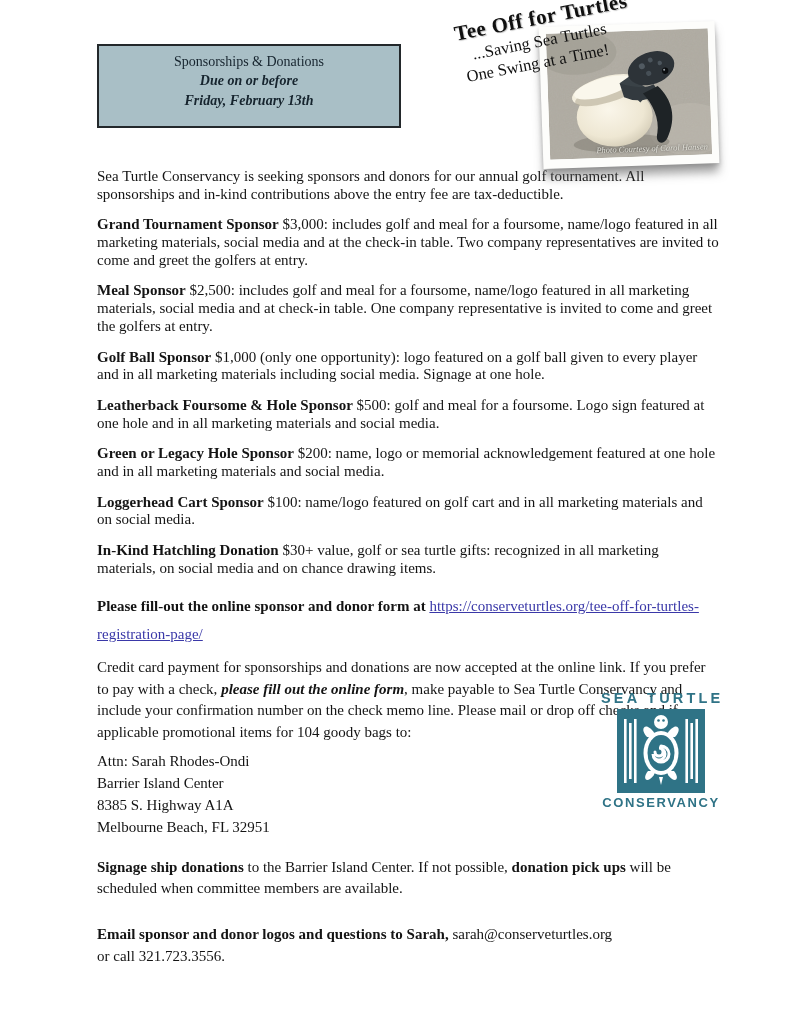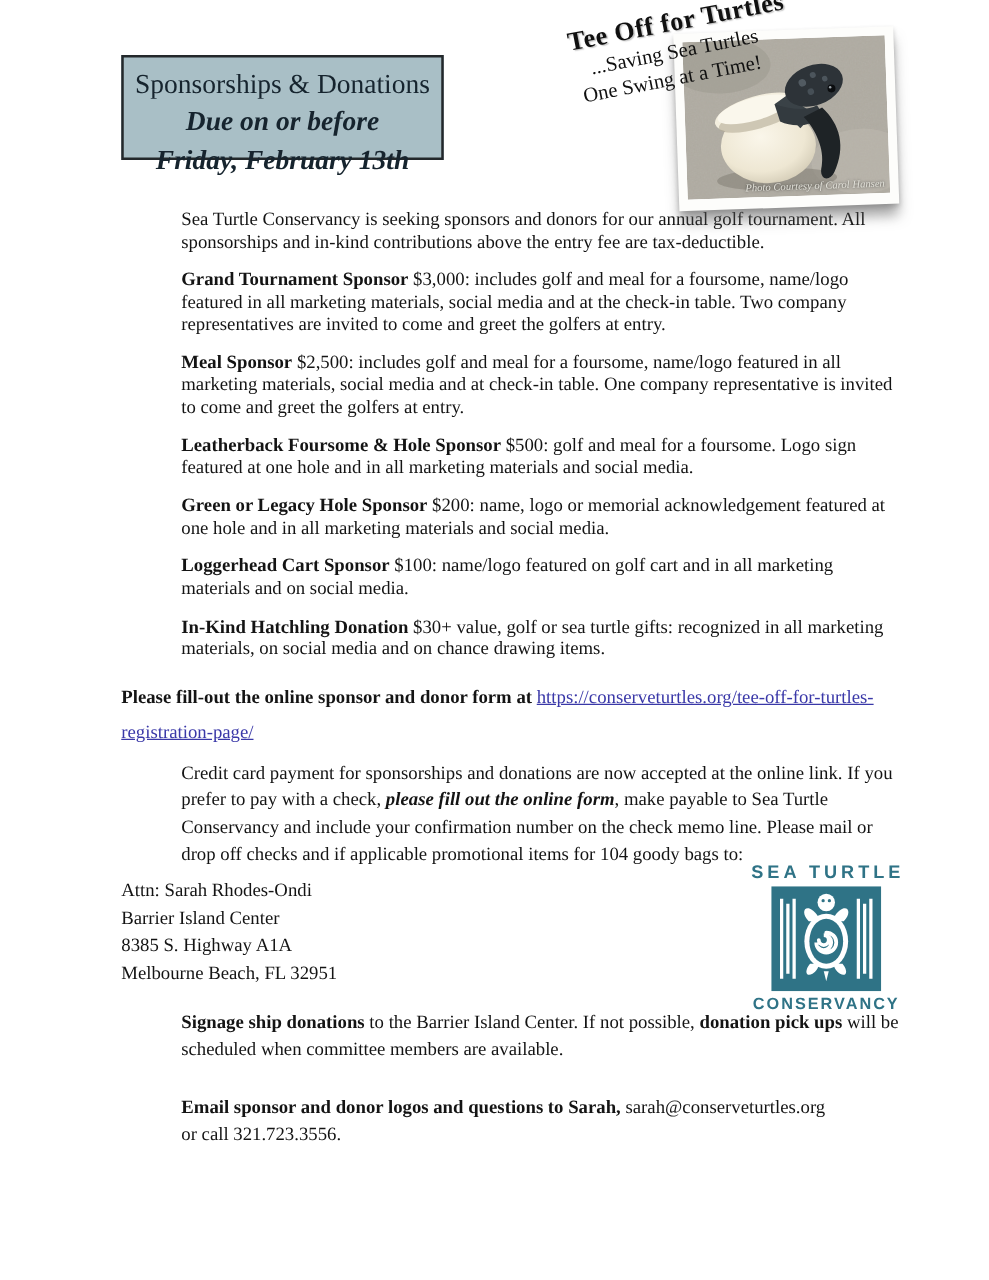--- a/index.html
+++ b/index.html
@@ -14,28 +14,28 @@
   .page{
     position:relative;
     width:791px;height:1024px;
     background:#ffffff;
     font-family:"Liberation Serif", serif;
     color:var(--body-text);
     overflow:hidden;
   }
   
   .deadline-box{
-    position:absolute;left:97px;top:44px;width:258px;height:84px;
+    position:absolute;left:97px;top:44px;width:304px;height:84px;
     background:var(--box-bg);
     border:2px solid #23282b;
     color:var(--box-text);
     text-align:center;
     padding-top:6px;
     line-height:1.38;
-    font-size:22px;
+    font-size:14px;
   }
   .deadline-box .bi{font-weight:bold;font-style:italic;text-align:center;}
   .tagline{
     position:absolute;left:452px;top:22px;width:280px;
     transform:rotate(-11deg);
     transform-origin:left top;
     z-index:3;
     color:#101010;
     white-space:nowrap;
   }
@@ -56,21 +56,21 @@
     font-size:8.5px;font-style:italic;color:#e3e2da;
     text-shadow:0 0 2px rgba(40,40,40,.8);
     z-index:2;
   }
   
   .content{position:absolute;left:97px;top:168px;width:622px;}
   h1.doc-title{
     font-size:17.5px;font-weight:bold;text-align:center;
     margin:0 0 20px 0;letter-spacing:.1px;
   }
-  .body-p{font-size:15px;line-height:1.18;margin-bottom:13px;margin-left:48px;}
+  .body-p{font-size:15px;line-height:1.18;margin-bottom:13px;}
   .gap-lg{margin-top:9px;}
   .form-line{font-size:15px;font-weight:bold;line-height:1.85;margin-top:16px;margin-bottom:8px;}
   .form-line a{color:var(--link);font-weight:normal;text-decoration:underline;}
   .loose{line-height:1.45;font-size:15px;}
   .payment-p{margin-top:8px;margin-bottom:6px;}
   .payment-p .bi{font-weight:bold;font-style:italic;}
   .address{margin-top:4px;line-height:1.48;font-size:15px;}
   .ship-p{margin-top:18px;}
   .email-p{margin-top:24px;}
   b{font-weight:bold;}
@@ -151,20 +151,21 @@
     </div>
   </div>
 
   <div class="content">
 
     <p class="body-p">Sea Turtle Conservancy is seeking sponsors and donors for our annual golf tournament. All sponsorships and in-kind contributions above the entry fee are tax-deductible.</p>
 
     <div id="sponsorships">
         <p class="body-p"><b>Grand Tournament Sponsor</b><span> $3,000: includes golf and meal for a foursome, name/logo featured in all marketing materials, social media and at the check-in table. Two company representatives are invited to come and greet the golfers at entry.</span></p>
         <p class="body-p"><b>Meal Sponsor</b><span> $2,500: includes golf and meal for a foursome, name/logo featured in all marketing materials, social media and at check-in table. One company representative is invited to come and greet the golfers at entry.</span></p>
+        <p class="body-p gap-lg"><b>Golf Ball Sponsor</b><span> $1,000 (only one opportunity): logo featured on a golf ball given to every player and in all marketing materials including social media. Signage at one hole.</span></p>
         <p class="body-p gap-lg"><b>Leatherback Foursome &amp; Hole Sponsor</b><span> $500: golf and meal for a foursome. Logo sign featured at one hole and in all marketing materials and social media.</span></p>
         <p class="body-p"><b>Green or Legacy Hole Sponsor</b><span> $200: name, logo or memorial acknowledgement featured at one hole and in all marketing materials and social media.</span></p>
         <p class="body-p gap-lg"><b>Loggerhead Cart Sponsor</b><span> $100: name/logo featured on golf cart and in all marketing materials and on social media.</span></p>
         <p class="body-p gap-lg"><b>In-Kind Hatchling Donation</b><span> $30+ value, golf or sea turtle gifts: recognized in all marketing materials, on social media and on chance drawing items.</span></p>
       </div>
 
     <p class="form-line"><b>Please fill-out the online sponsor and donor form at </b><a href="#">https://conserveturtles.org/tee-off-for-turtles-registration-page/</a></p>
 
     <p class="body-p loose payment-p"><span>Credit card payment for sponsorships and donations are now accepted at the online link. If you prefer to pay with a check, </span><span class="bi">please fill out the online form</span><span>, make payable to Sea Turtle Conservancy and include your confirmation number on the check memo line. Please mail or drop off checks and if applicable promotional items for 104 goody bags to:</span></p>
 

